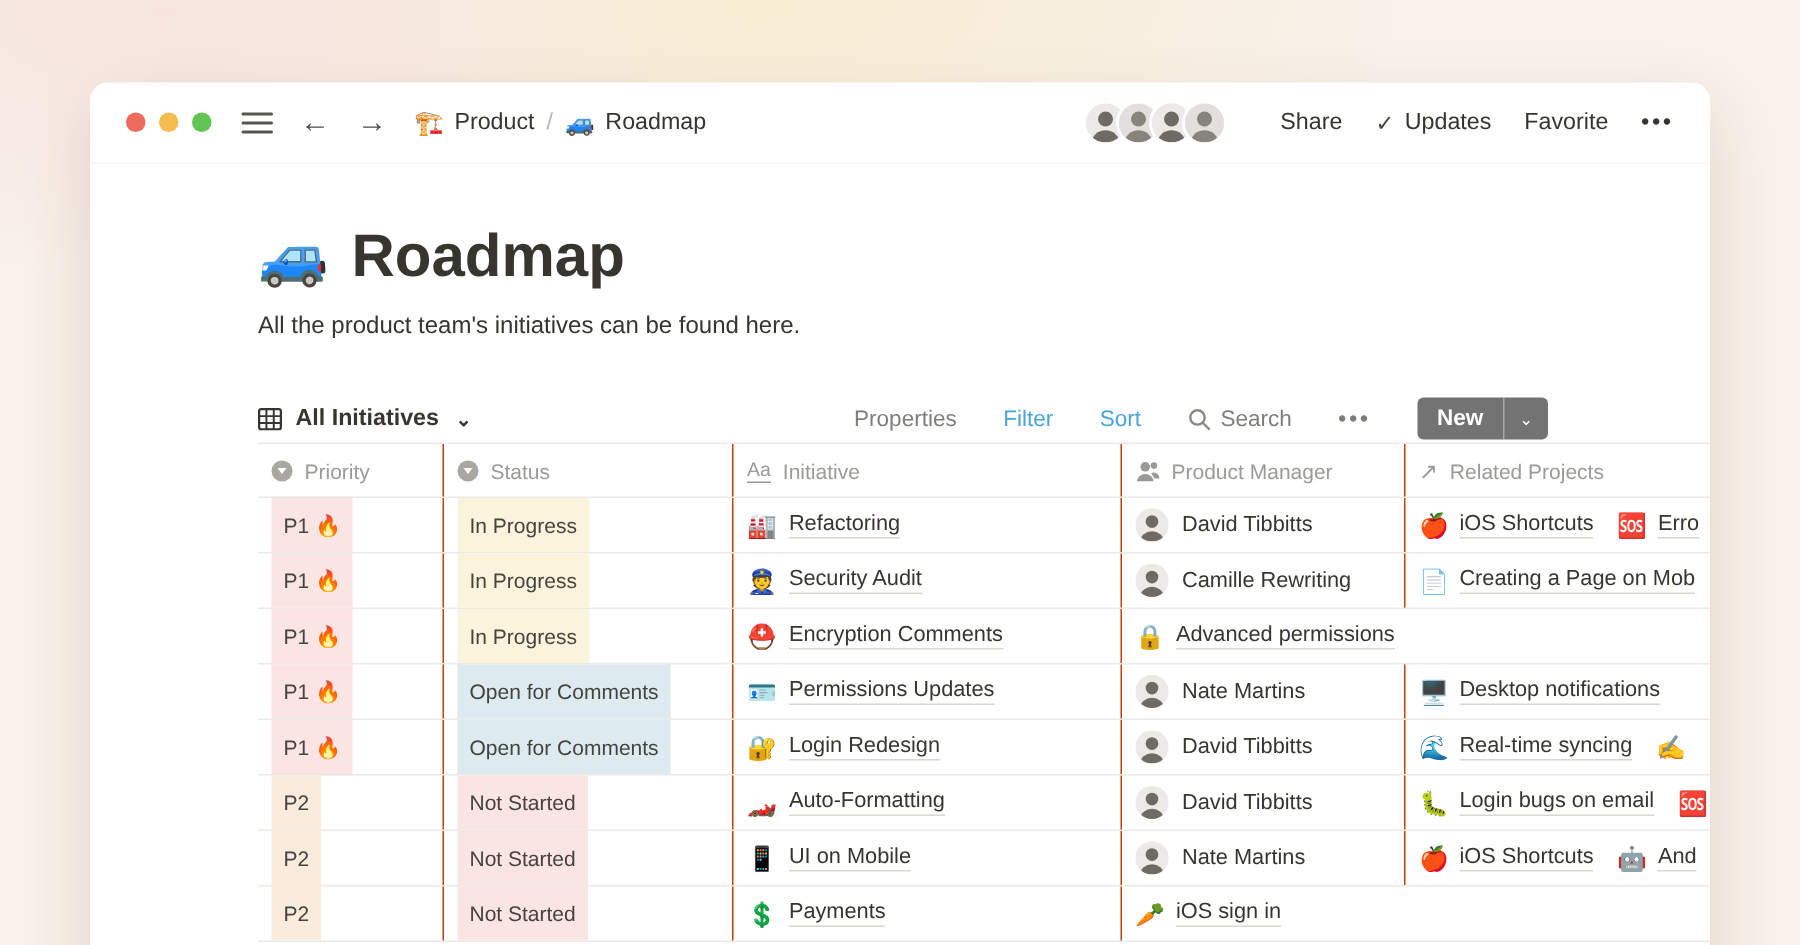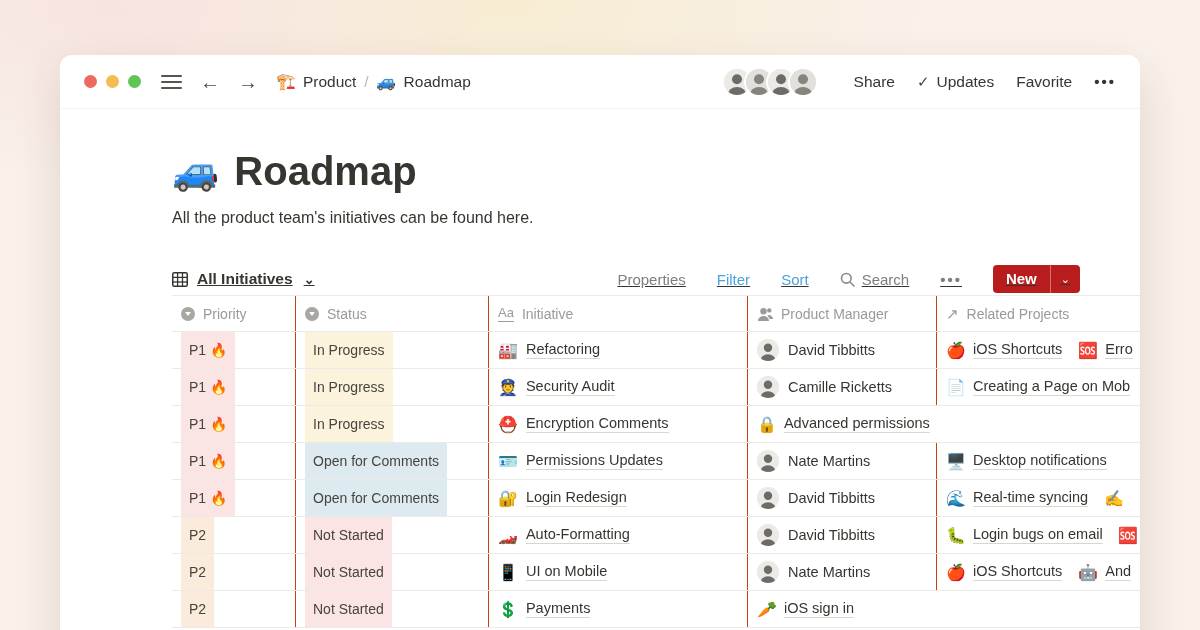--- a/index.html
+++ b/index.html
@@ -34,21 +34,21 @@
   .avatar:first-child{margin-left:0;}
   .avatar svg{display:block;width:100%;height:100%;}
   .tb-action{margin-left:22px;font-size:15.5px;color:#37352F;display:flex;align-items:center;gap:7px;cursor:pointer;}
   .check{font-size:15px;color:#45443F;}
   .dots{letter-spacing:2px;font-weight:bold;font-size:15px;}
   
   .page-title{margin:38px 0 0 112px;display:flex;align-items:center;gap:15px;font-size:40px;font-weight:bold;color:#37352F;line-height:48px;}
   .page-title .emoji{font-size:38px;font-weight:normal;}
   .page-desc{margin:14px 0 0 112px;font-size:16px;color:#37352F;}
   
-  .view-toolbar{margin:36px 60px 0 112px;height:32px;display:flex;align-items:center;text-decoration:underline;}
+  .view-toolbar{margin:36px 108px 0 112px;height:32px;display:flex;align-items:center;}
   .view-name{display:flex;align-items:center;gap:9px;font-size:15.5px;font-weight:bold;color:#37352F;cursor:pointer;}
   .view-chev{font-size:13px;color:#37352F;margin-left:2px;}
   .tb-right{margin-left:auto;display:flex;align-items:center;gap:31px;font-size:15px;}
   .tb-gray{color:#7F7E7B;cursor:pointer;}
   .tb-blue{cursor:pointer;}
   .search-box{display:flex;align-items:center;gap:7px;color:#7F7E7B;cursor:pointer;}
   .new-btn{display:flex;align-items:stretch;height:28px;border-radius:4px;overflow:hidden;color:#fff;cursor:pointer;}
   .new-label{padding:0 13px;line-height:28px;font-size:15px;font-weight:bold;}
   .new-divider{width:1px;background:rgba(255,255,255,0.38);}
   .new-caret{padding:0 10px;display:flex;align-items:center;font-size:11px;}
@@ -169,21 +169,21 @@
       <span class="tb-blue" style="color:#4BA3DB">Filter</span>
       <span class="tb-blue" style="color:#4BA3DB">Sort</span>
       <span class="search-box">
         <svg width="15" height="15" viewBox="0 0 15 15">
             <circle cx="6.3" cy="6.3" r="4.8" fill="none" stroke="#8A8984" stroke-width="1.6"></circle>
             <line x1="10" y1="10" x2="14" y2="14" stroke="#8A8984" stroke-width="1.6" stroke-linecap="round"></line>
           </svg>
         <span>Search</span>
       </span>
       <span class="tb-gray dots">•••</span>
-      <span class="new-btn" style="background:#b91c1c">
+      <span class="new-btn" style="background:#737373">
         <span class="new-label">New</span>
         <span class="new-divider"></span>
         <span class="new-caret">⌄</span>
       </span>
     </div>
   </div>
 
   <div class="table">
     <div class="tr thead">
       <div class="th col-priority">
@@ -260,21 +260,21 @@
       <span class="link">Security Audit</span>
     </div>
     <div class="td col-manager">
       <span class="manager-avatar">
               <svg viewBox="0 0 24 24">
                 <rect width="24" height="24" fill="#ECEAE6"></rect>
                 <circle cx="12" cy="9.5" r="4.6" fill="#6E6B66"></circle>
                 <path d="M3.5 24a8.5 7.5 0 0 1 17 0z" fill="#6E6B66"></path>
               </svg>
             </span>
-      <span>Camille Ricketts</span>
+      <span>Camille Rewriting</span>
     </div>
     <div class="td col-related">
             <span class="related-item">
               <span class="emoji">📄</span>
               <span class="link">Creating a Page on Mob</span>
             </span>
           </div>
   </div>
 
   <div class="tr">

